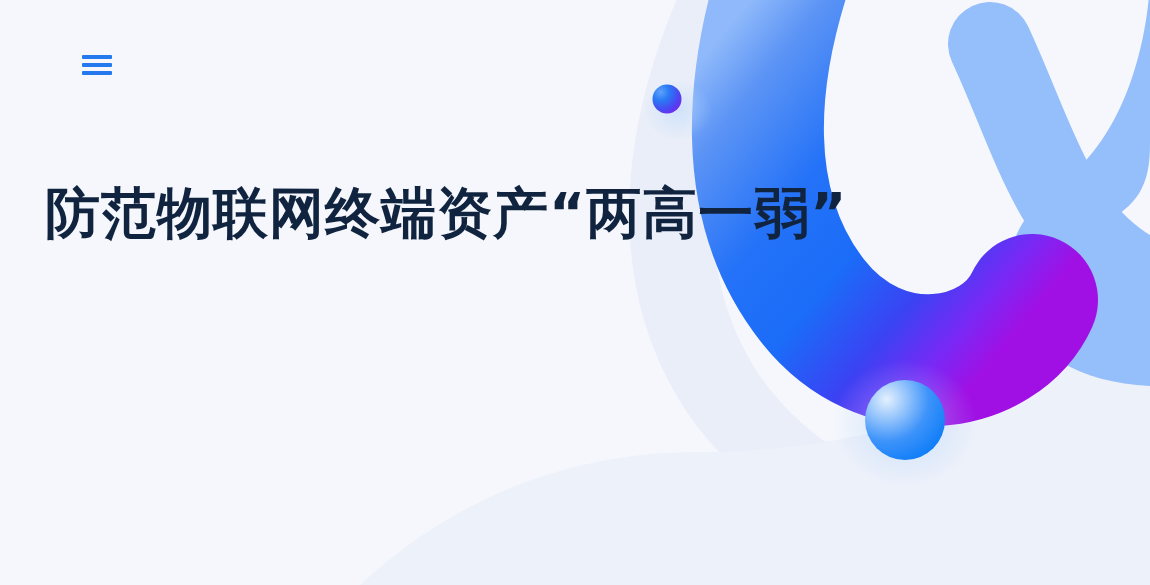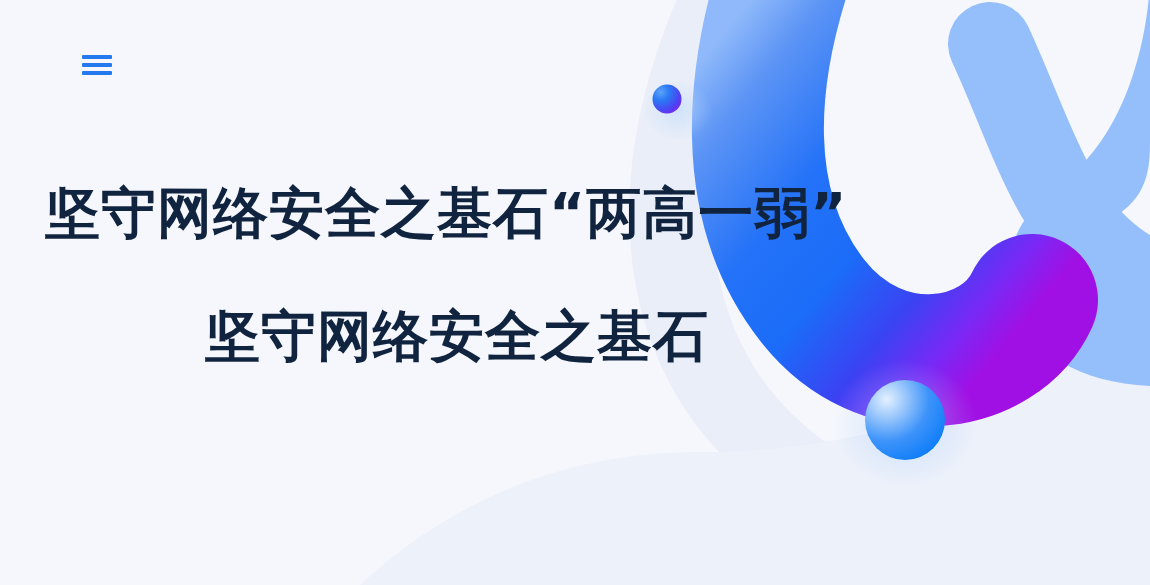--- a/index.html
+++ b/index.html
@@ -178,17 +178,16 @@
     </g>
   </svg>
 
   <div id="menu-button">
     <span class="bar b1"></span>
     <span class="bar b2"></span>
     <span class="bar b3"></span>
   </div>
 
   <div id="title-block">
-    <div class="title-line" id="title-line-1">坚守网络安全之基石“两高一弱”</div>
-    <div class="title-line" id="title-line-2">坚守网络安全之基石</div>
+    <div class="title-line" id="title-line-1">防范物联网终端资产“两高一弱”</div>
   </div>
 
 </div>
 
 </body></html>

